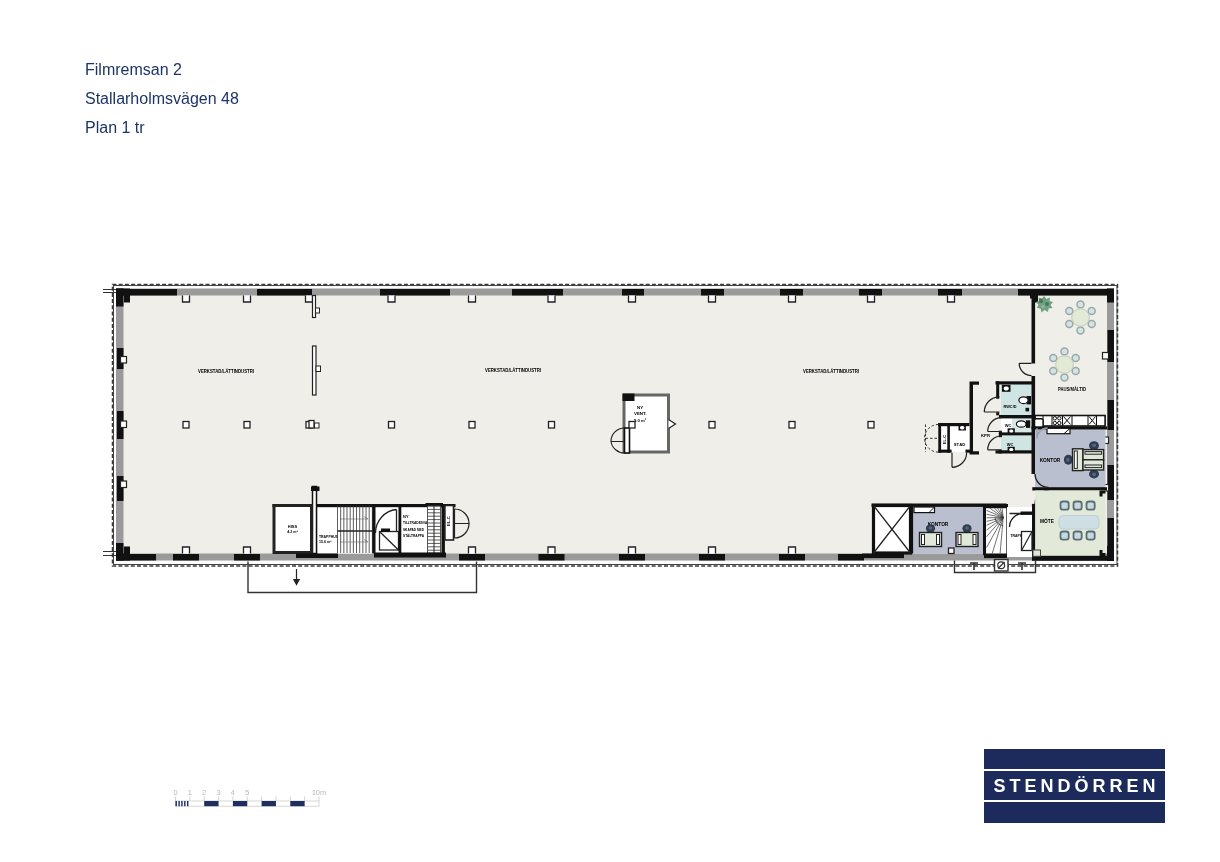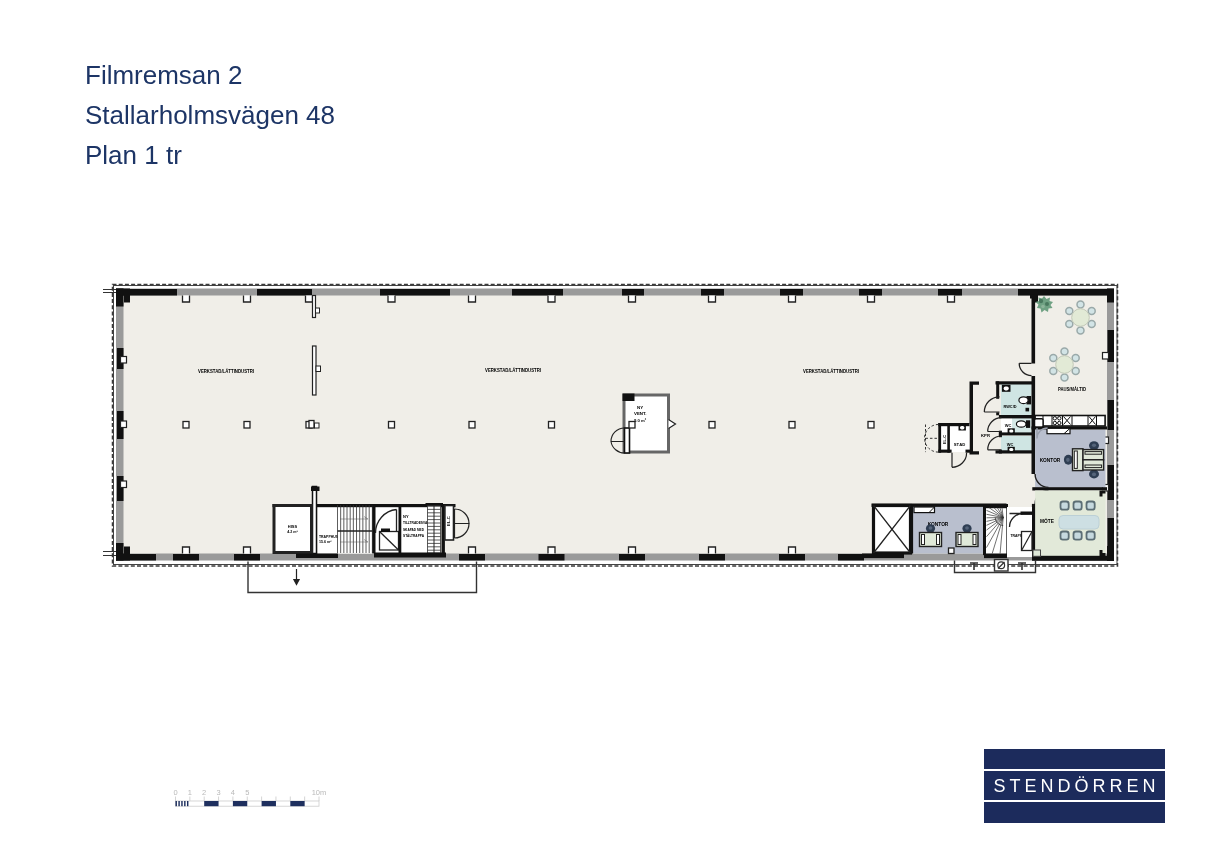--- a/index.html
+++ b/index.html
@@ -1,18 +1,18 @@
 <!DOCTYPE html>
 <html><head>
 <meta charset="utf-8">
 <style>
 html,body{margin:0;padding:0;background:#ffffff;width:1220px;height:862px;overflow:hidden;}
 body{font-family:"Liberation Sans",sans-serif;}
-.title{position:absolute;left:85px;top:55px;color:#1d3566;font-size:26px;line-height:40px;}
-.logo{position:absolute;left:984px;top:749px;width:181px;height:74px;background:#1c2b5c;}
+.title{position:absolute;left:85px;top:55px;color:#1d3566;font-size:16px;line-height:29px;}
+.logo{position:absolute;left:984px;top:749px;width:181px;height:74px;background:#1c2b5c;font-weight:bold;}
 .logo .ln{position:absolute;left:0;width:100%;height:2px;background:#fff;}
 .logo .tx{position:absolute;width:100%;top:27px;text-align:center;color:#fff;font-size:18px;letter-spacing:4px;text-indent:4px;}
 svg{position:absolute;left:0;top:0;}
 .rlbl{font-family:"Liberation Sans",sans-serif;font-weight:bold;fill:#000000;}
 </style>
 </head>
 <body>
 
 <div class="title">Filmremsan 2<br>Stallarholmsvägen 48<br>Plan 1 tr</div>
 

